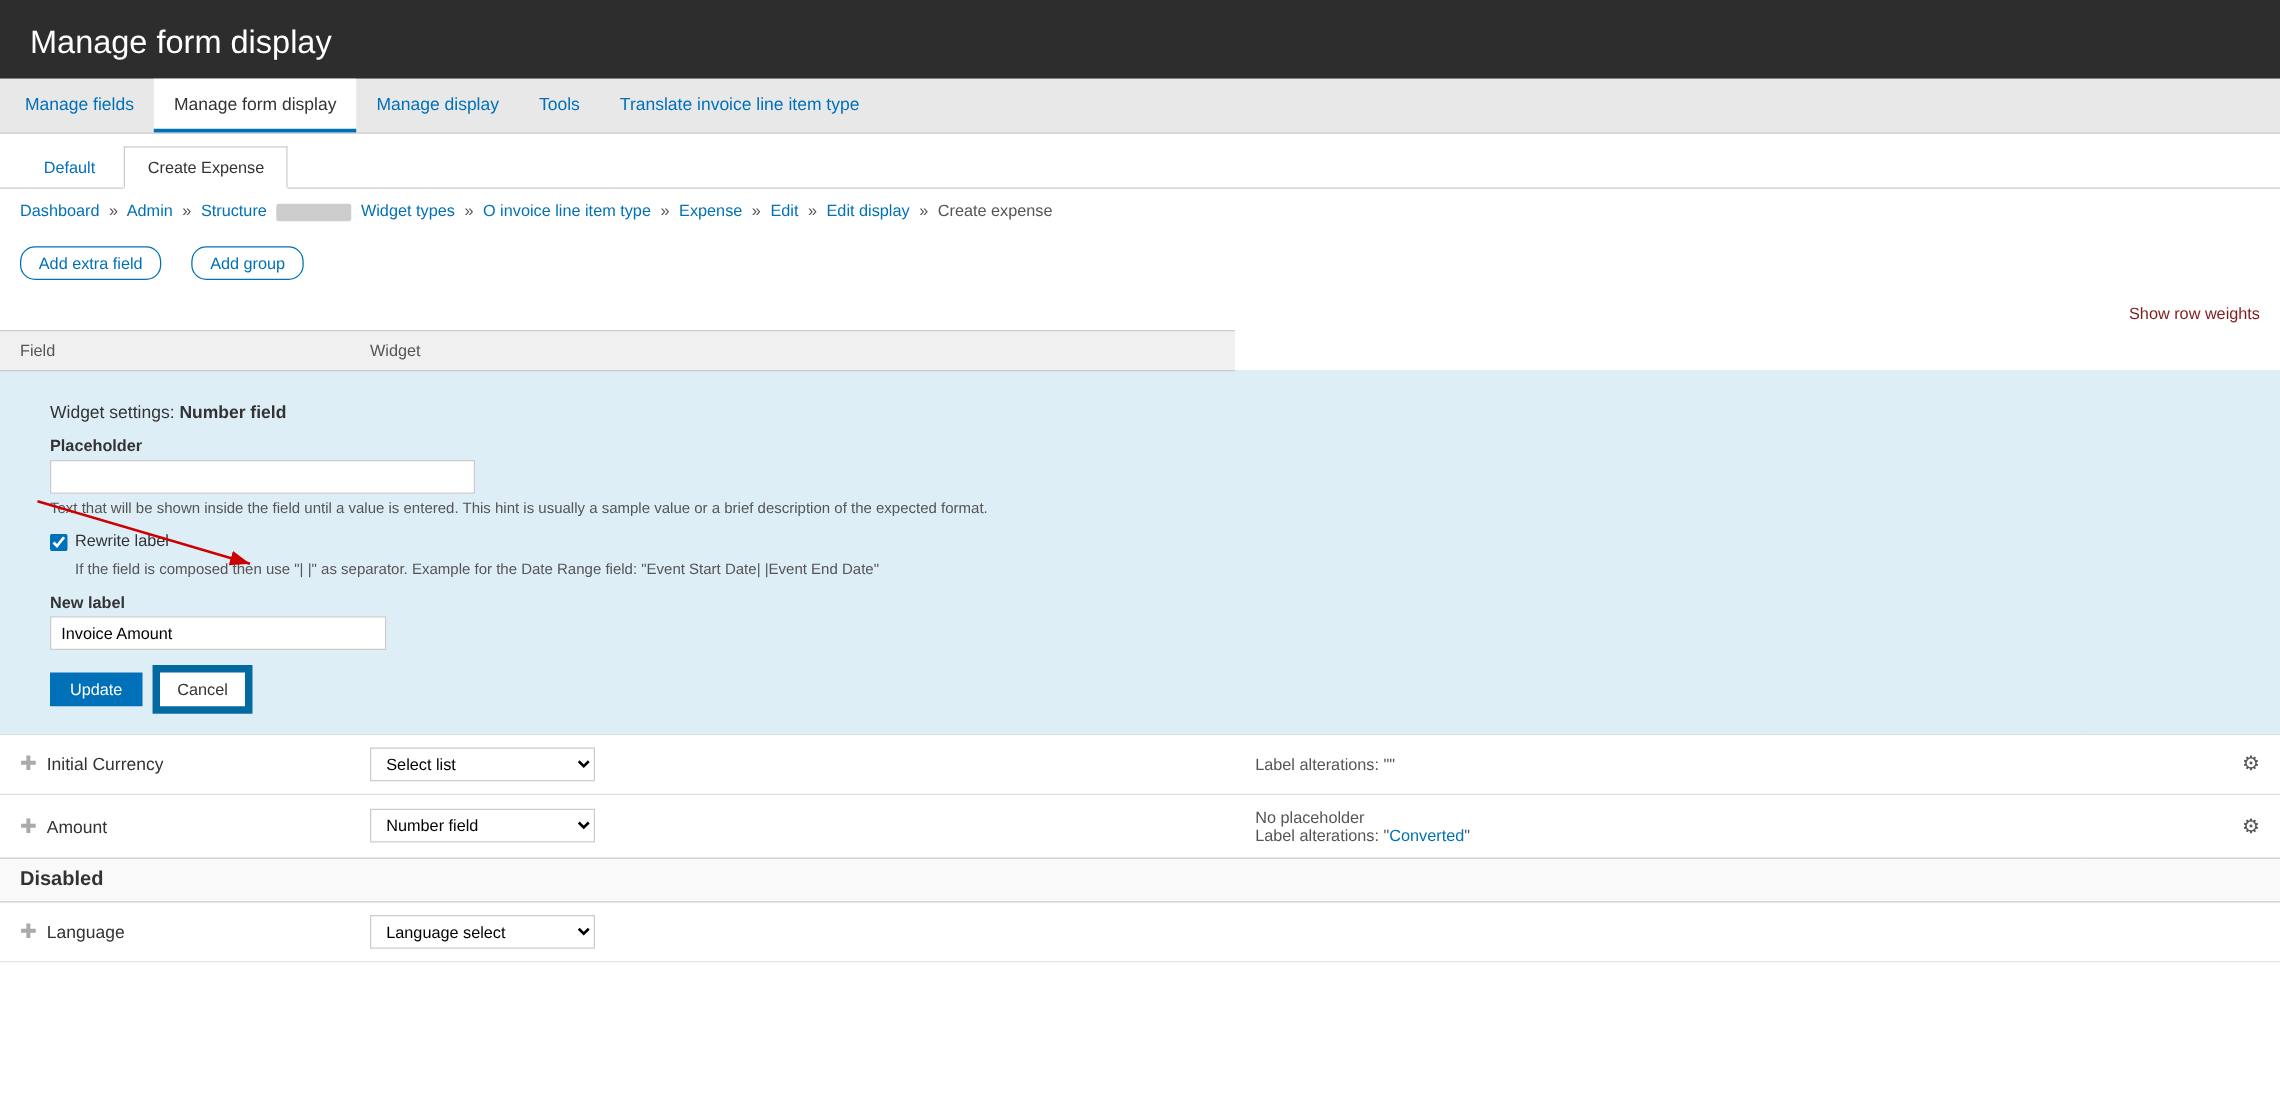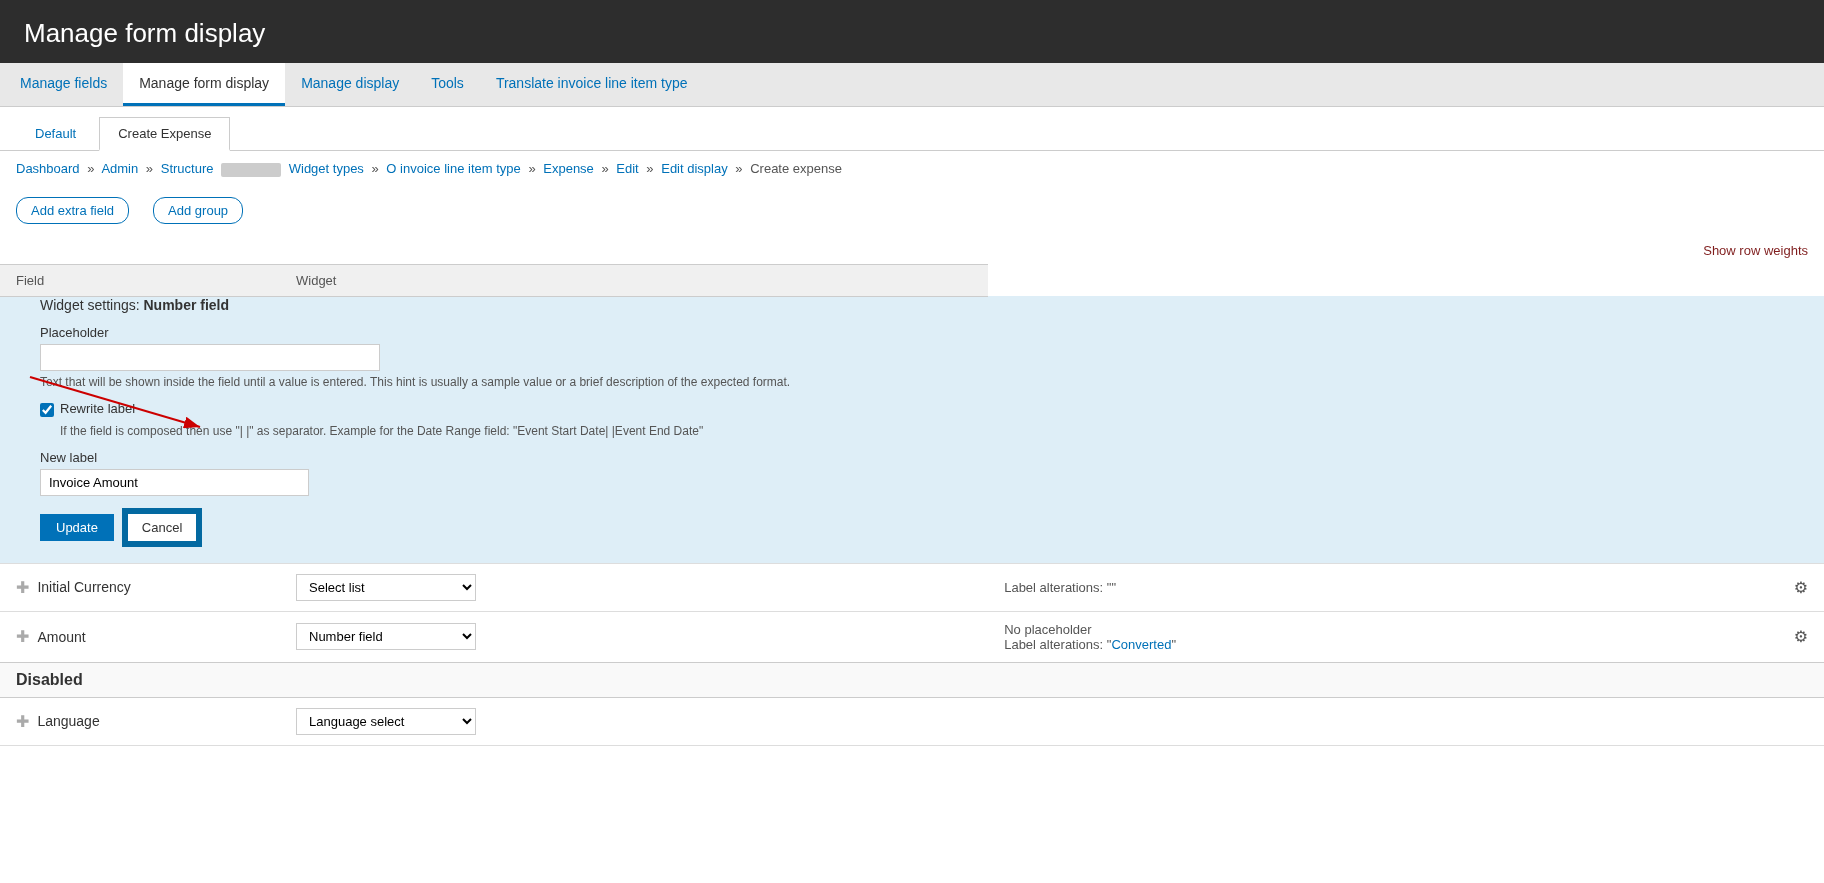--- a/index.html
+++ b/index.html
@@ -121,36 +121,36 @@
     .form-table tbody tr {
       border-bottom: 1px solid #ddd;
     }
 
     
     .expanded-row td {
       background: #deeef7 !important;
       padding: 0 !important;
     }
     .expanded-content {
-      padding: 0 16px 16px 40px;
+      padding: 24px 16px 16px 40px;
     }
     .expanded-content .widget-settings-label {
       font-size: 14px;
       margin-bottom: 12px;
     }
     .expanded-content .widget-settings-label strong {
       font-weight: bold;
     }
     .form-group {
       margin-bottom: 12px;
     }
     .form-group label {
       display: block;
       font-size: 13px;
-      font-weight: normal;
+      font-weight: bold;
       margin-bottom: 4px;
     }
     .form-group input[type="text"] {
       width: 340px;
       padding: 5px 8px;
       border: 1px solid #ccc;
       font-size: 13px;
     }
     .form-group .hint {
       font-size: 12px;

